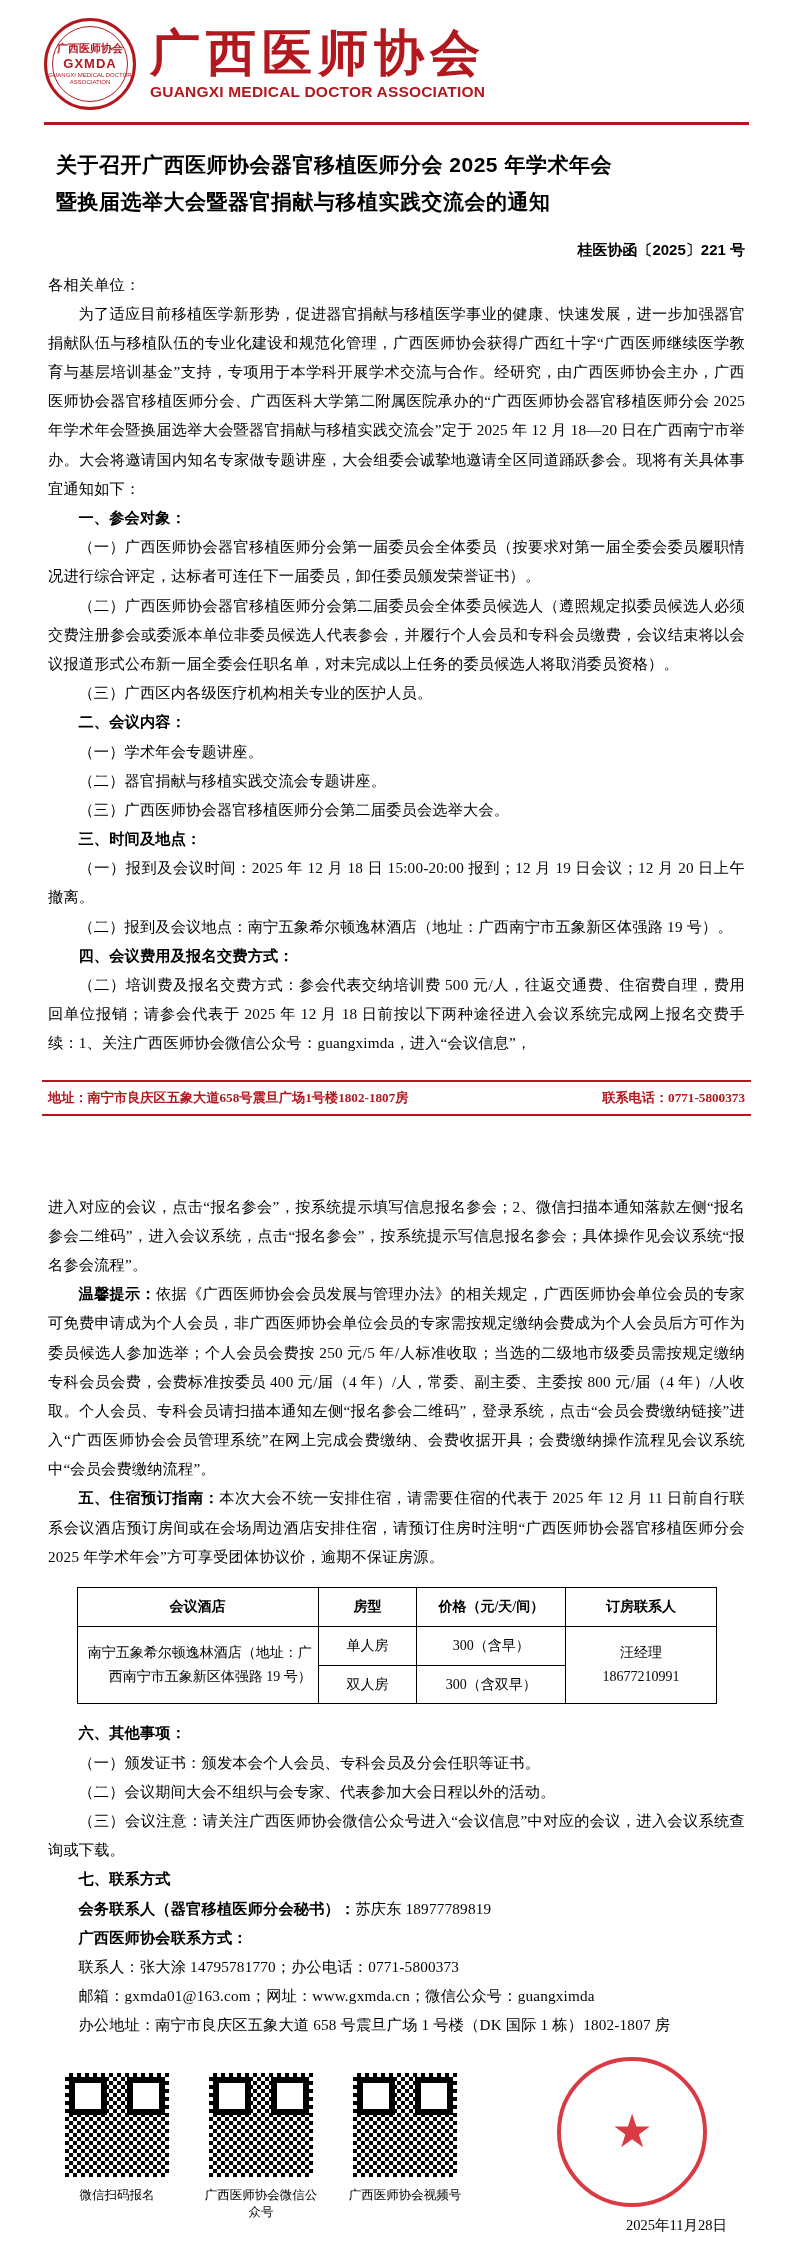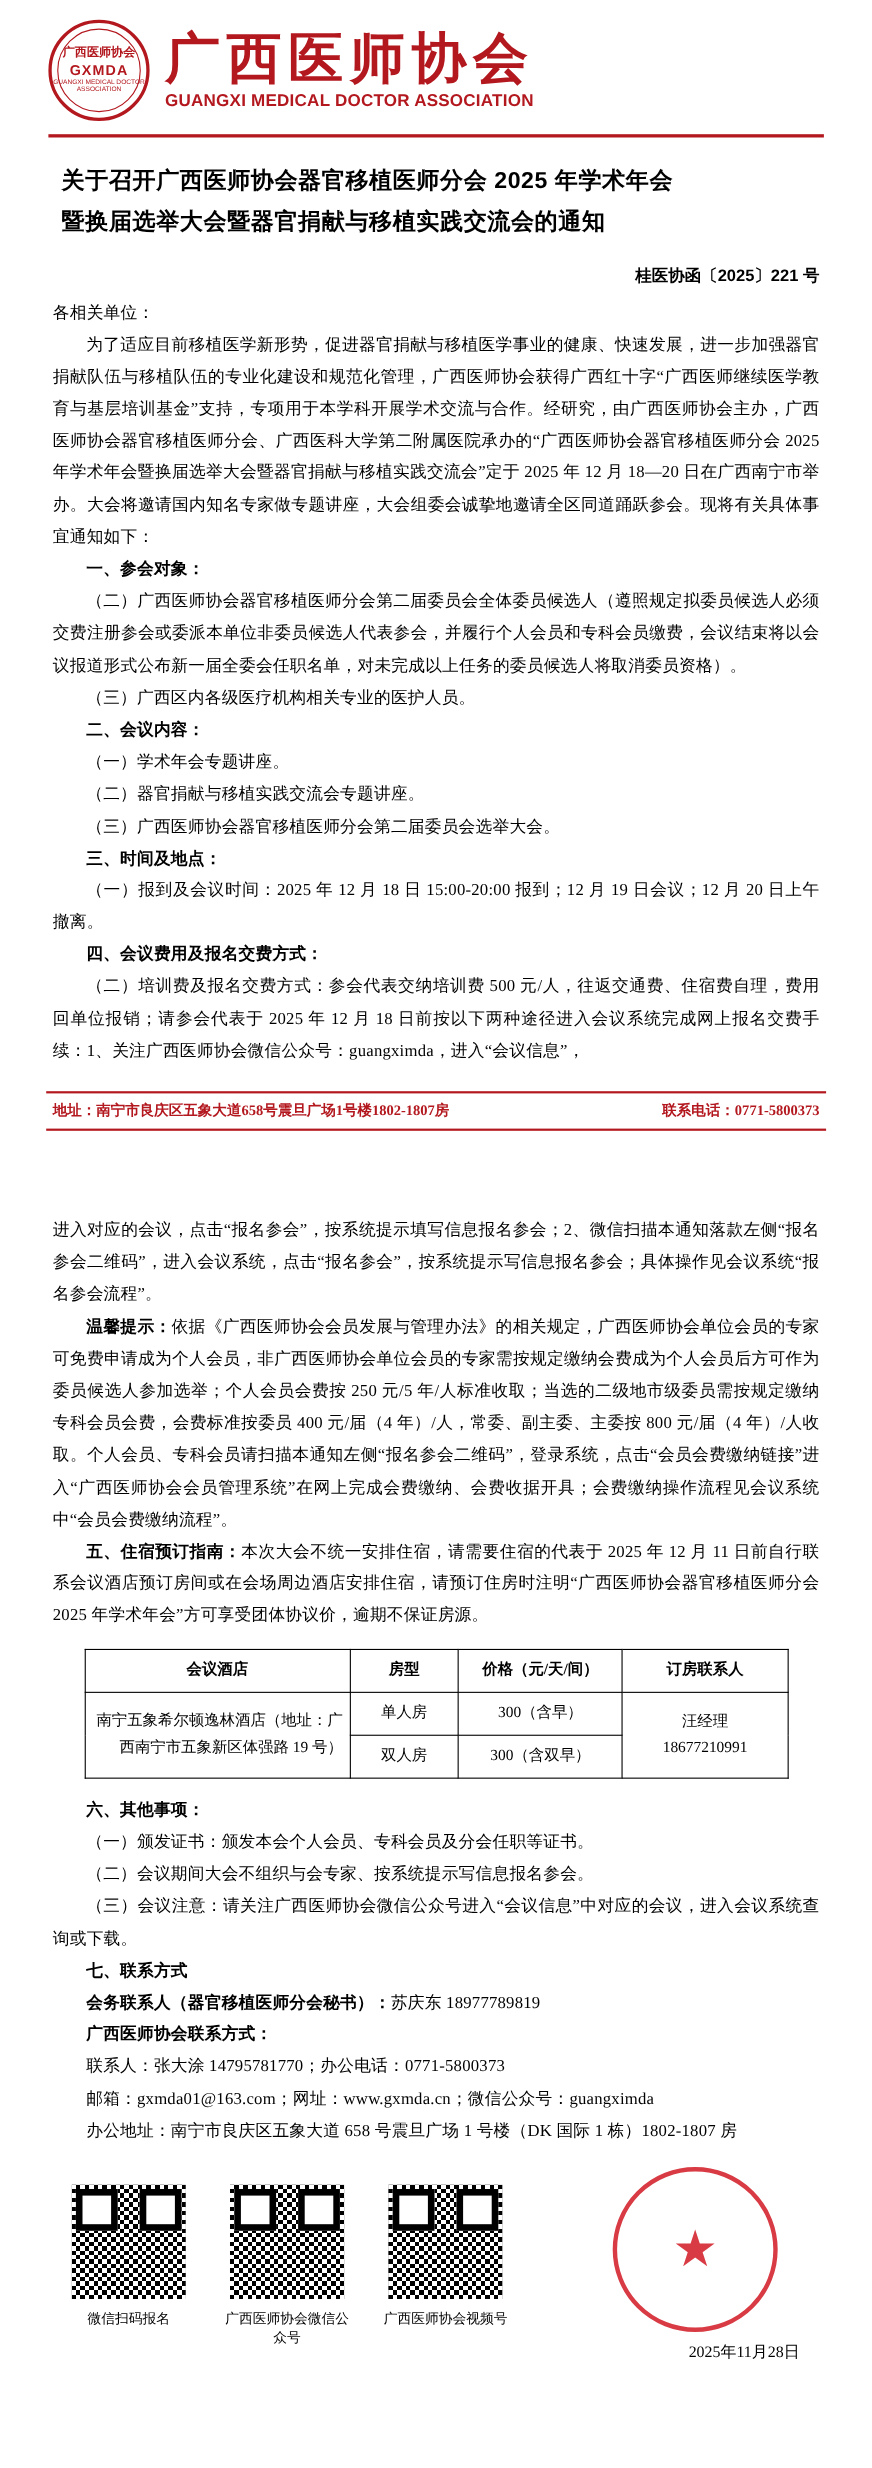--- a/index.html
+++ b/index.html
@@ -265,28 +265,30 @@
     <div>关于召开广西医师协会器官移植医师分会 2025 年学术年会</div>
     <div>暨换届选举大会暨器官捐献与移植实践交流会的通知</div>
   </div>
 
   <div class="doc-number">桂医协函〔2025〕221 号</div>
 
   <div class="body-wrap">
     <p class="para noindent">各相关单位：</p>
     <p class="para">为了适应目前移植医学新形势，促进器官捐献与移植医学事业的健康、快速发展，进一步加强器官捐献队伍与移植队伍的专业化建设和规范化管理，广西医师协会获得广西红十字“广西医师继续医学教育与基层培训基金”支持，专项用于本学科开展学术交流与合作。经研究，由广西医师协会主办，广西医师协会器官移植医师分会、广西医科大学第二附属医院承办的“广西医师协会器官移植医师分会 2025 年学术年会暨换届选举大会暨器官捐献与移植实践交流会”定于 2025 年 12 月 18—20 日在广西南宁市举办。大会将邀请国内知名专家做专题讲座，大会组委会诚挚地邀请全区同道踊跃参会。现将有关具体事宜通知如下：</p>
     <p class="para bold">一、参会对象：</p>
+    <p class="para">（一）广西医师协会器官移植医师分会第一届委员会全体委员（按要求对第一届全委会委员履职情况进行综合评定，达标者可连任下一届委员，卸任委员颁发荣誉证书）。</p>
     <p class="para">（二）广西医师协会器官移植医师分会第二届委员会全体委员候选人（遵照规定拟委员候选人必须交费注册参会或委派本单位非委员候选人代表参会，并履行个人会员和专科会员缴费，会议结束将以会议报道形式公布新一届全委会任职名单，对未完成以上任务的委员候选人将取消委员资格）。</p>
     <p class="para">（三）广西区内各级医疗机构相关专业的医护人员。</p>
     <p class="para bold">二、会议内容：</p>
     <p class="para">（一）学术年会专题讲座。</p>
     <p class="para">（二）器官捐献与移植实践交流会专题讲座。</p>
     <p class="para">（三）广西医师协会器官移植医师分会第二届委员会选举大会。</p>
     <p class="para bold">三、时间及地点：</p>
     <p class="para">（一）报到及会议时间：2025 年 12 月 18 日 15:00-20:00 报到；12 月 19 日会议；12 月 20 日上午撤离。</p>
+    <p class="para">（二）报到及会议地点：南宁五象希尔顿逸林酒店（地址：广西南宁市五象新区体强路 19 号）。</p>
     <p class="para bold">四、会议费用及报名交费方式：</p>
     <p class="para">（二）培训费及报名交费方式：参会代表交纳培训费 500 元/人，往返交通费、住宿费自理，费用回单位报销；请参会代表于 2025 年 12 月 18 日前按以下两种途径进入会议系统完成网上报名交费手续：1、关注广西医师协会微信公众号：guangximda，进入“会议信息”，</p>
   </div>
 
   <div class="contact-band">
     <span>地址：南宁市良庆区五象大道658号震旦广场1号楼1802-1807房</span>
     <span>联系电话：0771-5800373</span>
   </div>
 
   <div class="page-gap"></div>
@@ -319,21 +321,21 @@
       <tr>
         <td>双人房</td>
         <td>300（含双早）</td>
       </tr>
     </tbody>
   </table>
 
   <div class="body-wrap" style="margin-top:14px">
     <p class="para bold">六、其他事项：</p>
     <p class="para">（一）颁发证书：颁发本会个人会员、专科会员及分会任职等证书。</p>
-    <p class="para">（二）会议期间大会不组织与会专家、按系统提示写信息报名参会。</p>
+    <p class="para">（二）会议期间大会不组织与会专家、代表参加大会日程以外的活动。</p>
     <p class="para">（三）会议注意：请关注广西医师协会微信公众号进入“会议信息”中对应的会议，进入会议系统查询或下载。</p>
     <p class="para bold">七、联系方式</p>
     <p class="para"><span class="bold">会务联系人（器官移植医师分会秘书）：</span><span>苏庆东 18977789819</span></p>
     <p class="para bold">广西医师协会联系方式：</p>
     <p class="para">联系人：张大涂 14795781770；办公电话：0771-5800373</p>
     <p class="para">邮箱：gxmda01@163.com；网址：www.gxmda.cn；微信公众号：guangximda</p>
     <p class="para">办公地址：南宁市良庆区五象大道 658 号震旦广场 1 号楼（DK 国际 1 栋）1802-1807 房</p>
   </div>
 
   <div class="footer-zone">

